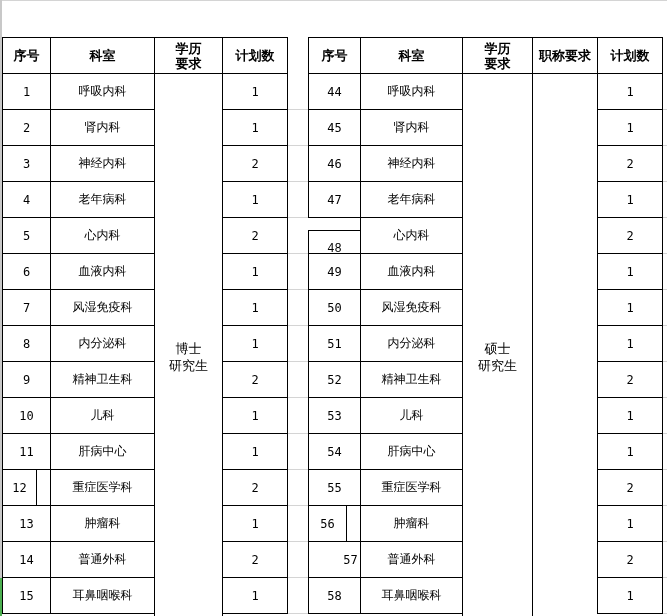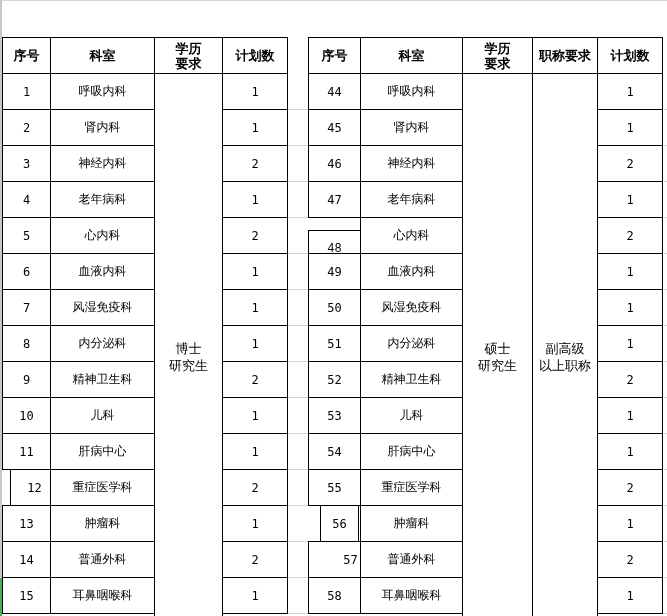--- a/index.html
+++ b/index.html
@@ -42,24 +42,20 @@
   <div class="cell b hdr" style="left:532px;top:37px;width:66px;height:37px;">职称要求</div>
   <div class="cell b hdr" style="left:597px;top:37px;width:66px;height:37px;">计划数</div>
 
   <div class="cell b merged" style="left:154px;top:73px;width:69px;height:543px;border-bottom:none;padding-top:24px;">
     <span>博士</span>
     <span>研究生</span>
   </div>
   <div class="cell b merged" style="left:462px;top:73px;width:71px;height:543px;border-bottom:none;padding-top:24px;">
     <span>硕士</span>
     <span>研究生</span>
-  </div>
-  <div class="cell b merged" style="left:532px;top:73px;width:66px;height:543px;border-bottom:none;padding-top:24px;">
-    <span>副高级</span>
-    <span>以上职称</span>
   </div>
 
   <div id="rows">
       <div class="cell b num" style="left: 2px; top: 73px; width: 49px; height: 37px;">1</div>
       <div class="cell b " style="left: 50px; top: 73px; width: 105px; height: 37px;">呼吸内科</div>
       <div class="cell b num" style="left: 222px; top: 73px; width: 66px; height: 37px;">1</div>
       <div class="cell b num" style="left: 308px; top: 73px; width: 53px; height: 37px;">44</div>
       <div class="cell b " style="left: 360px; top: 73px; width: 103px; height: 37px;">呼吸内科</div>
       <div class="cell b num" style="left: 597px; top: 73px; width: 66px; height: 37px;">1</div>
       <div class="gapline" style="left: 288px; width: 20px; top: 109px;"></div>
@@ -137,32 +133,32 @@
       <div class="gapline" style="left: 288px; width: 20px; top: 433px;"></div>
       <div class="gapline" style="left: 663px; width: 4px; top: 433px;"></div>
       <div class="cell b num" style="left: 2px; top: 433px; width: 49px; height: 37px;">11</div>
       <div class="cell b " style="left: 50px; top: 433px; width: 105px; height: 37px;">肝病中心</div>
       <div class="cell b num" style="left: 222px; top: 433px; width: 66px; height: 37px;">1</div>
       <div class="cell b num" style="left: 308px; top: 433px; width: 53px; height: 37px;">54</div>
       <div class="cell b " style="left: 360px; top: 433px; width: 103px; height: 37px;">肝病中心</div>
       <div class="cell b num" style="left: 597px; top: 433px; width: 66px; height: 37px;">1</div>
       <div class="gapline" style="left: 288px; width: 20px; top: 469px;"></div>
       <div class="gapline" style="left: 663px; width: 4px; top: 469px;"></div>
-      <div class="cell b num" style="left: 2px; top: 469px; width: 49px; height: 37px; margin-left: 8px;">12</div>
+      <div class="cell b num" style="left: 2px; top: 469px; width: 35px; height: 37px;">12</div>
       <div class="cell b " style="left: 50px; top: 469px; width: 105px; height: 37px;">重症医学科</div>
       <div class="cell b num" style="left: 222px; top: 469px; width: 66px; height: 37px;">2</div>
       <div class="cell b num" style="left: 308px; top: 469px; width: 53px; height: 37px;">55</div>
       <div class="cell b " style="left: 360px; top: 469px; width: 103px; height: 37px;">重症医学科</div>
       <div class="cell b num" style="left: 597px; top: 469px; width: 66px; height: 37px;">2</div>
       <div class="gapline" style="left: 288px; width: 20px; top: 505px;"></div>
       <div class="gapline" style="left: 663px; width: 4px; top: 505px;"></div>
       <div class="cell b num" style="left: 2px; top: 505px; width: 49px; height: 37px;">13</div>
       <div class="cell b " style="left: 50px; top: 505px; width: 105px; height: 37px;">肿瘤科</div>
       <div class="cell b num" style="left: 222px; top: 505px; width: 66px; height: 37px;">1</div>
-      <div class="cell b num" style="left: 308px; top: 505px; width: 39px; height: 37px; margin-left: 12px;">56</div>
+      <div class="cell b num" style="left: 308px; top: 505px; width: 39px; height: 37px;">56</div>
       <div class="cell b " style="left: 360px; top: 505px; width: 103px; height: 37px;">肿瘤科</div>
       <div class="cell b num" style="left: 597px; top: 505px; width: 66px; height: 37px;">1</div>
       <div class="gapline" style="left: 288px; width: 20px; top: 541px;"></div>
       <div class="gapline" style="left: 663px; width: 4px; top: 541px;"></div>
       <div class="cell b num" style="left: 2px; top: 541px; width: 49px; height: 37px;">14</div>
       <div class="cell b " style="left: 50px; top: 541px; width: 105px; height: 37px;">普通外科</div>
       <div class="cell b num" style="left: 222px; top: 541px; width: 66px; height: 37px;">2</div>
       <div class="cell b num" style="left: 308px; top: 541px; width: 53px; height: 37px; padding-left: 32px;">57</div>
       <div class="cell b " style="left: 360px; top: 541px; width: 103px; height: 37px;">普通外科</div>
       <div class="cell b num" style="left: 597px; top: 541px; width: 66px; height: 37px;">2</div>

